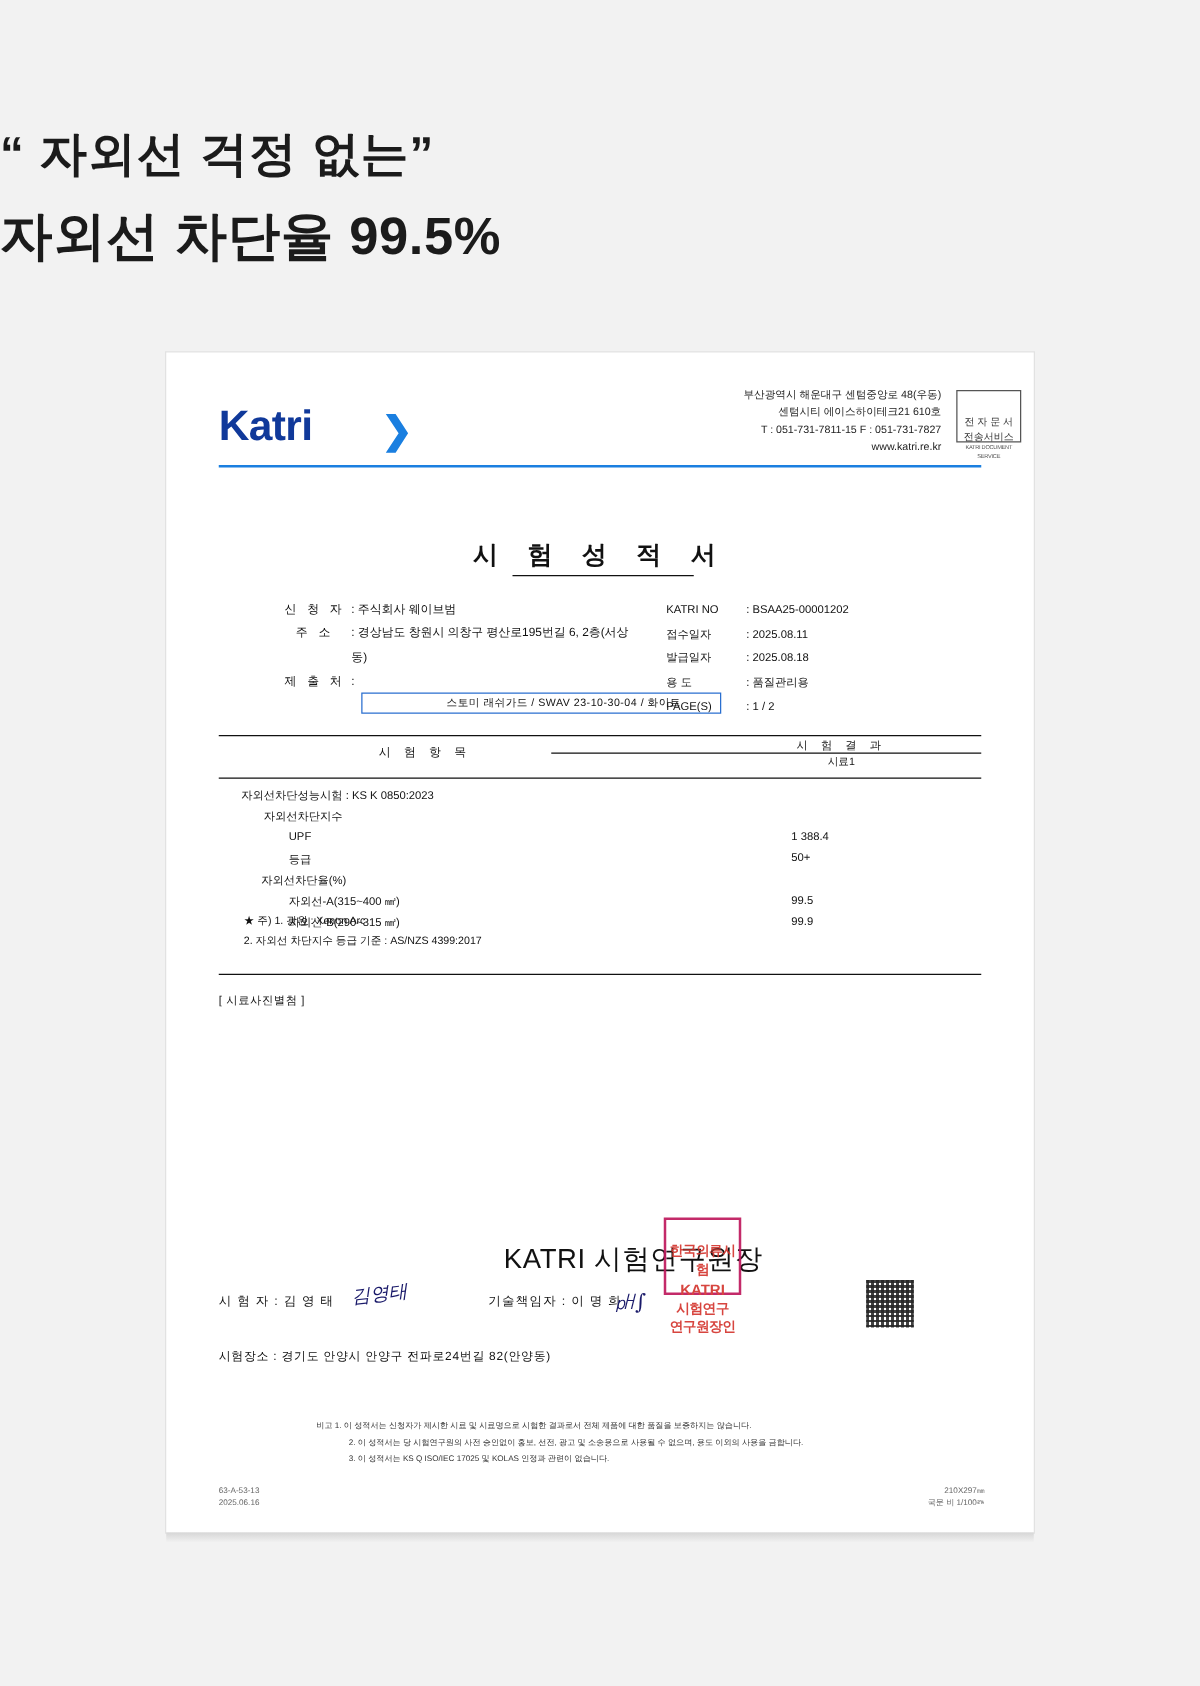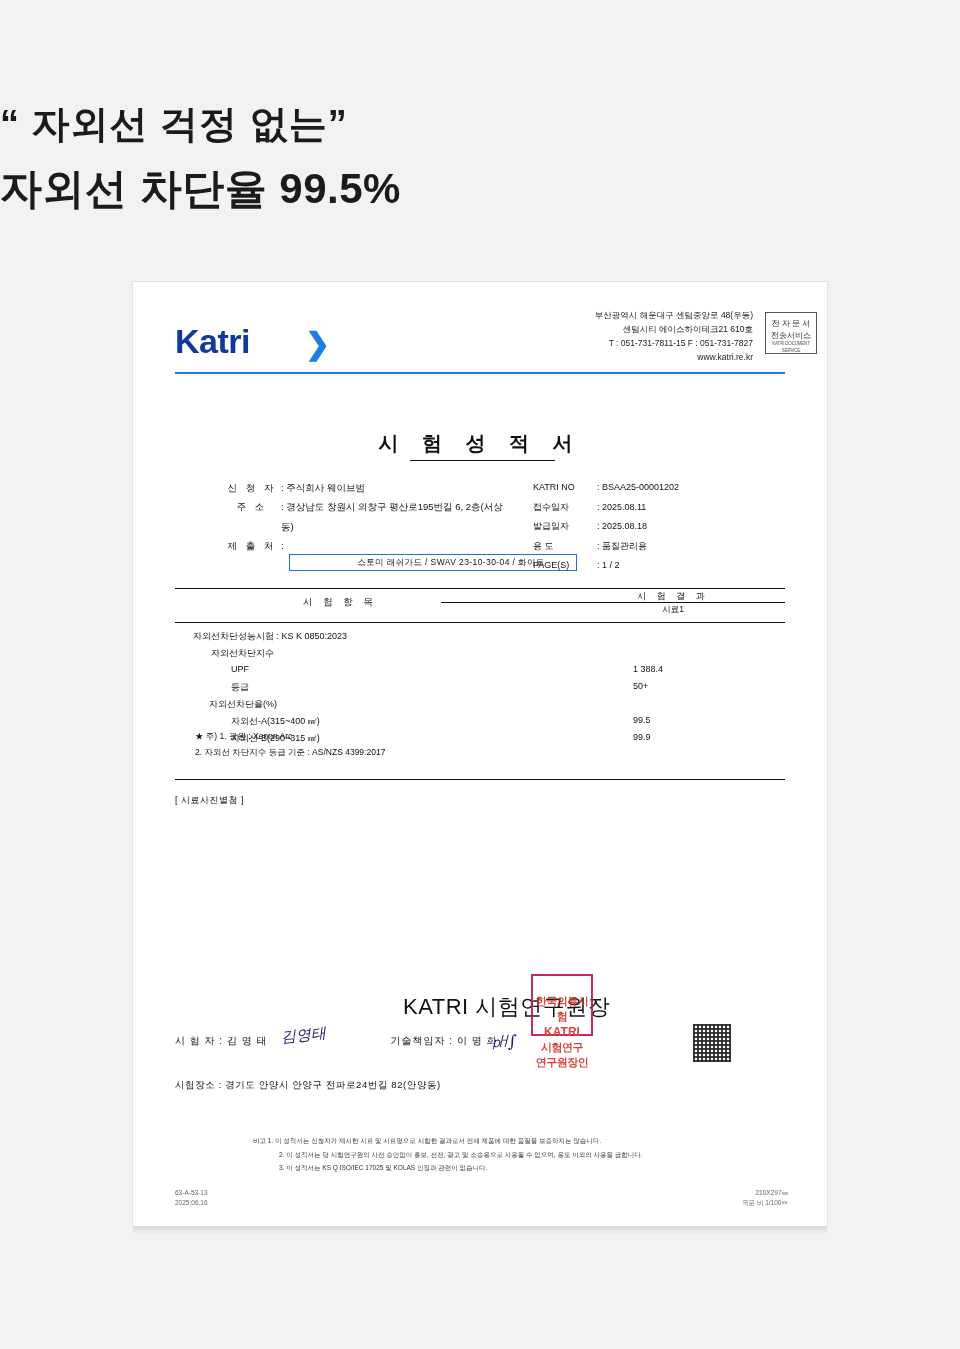--- a/index.html
+++ b/index.html
@@ -82,21 +82,21 @@
     line-height: 1.65;
   }
   .estamp {
     position: absolute;
     top: 30px; left: 632px;
     width: 52px; height: 42px;
     border: 1px solid #555;
     text-align: center;
     font-size: 8px;
     color: #333;
-    padding-top: 5px;
+    padding-top: 19px;
     line-height: 1.45;
   }
   .estamp .tiny { font-size: 4.5px; letter-spacing: -0.2px; color:#555; }
   .rule-blue {
     position: absolute;
     top: 90px; left: 42px;
     width: 610px; height: 2px;
     background: #1a7fe0;
   }
 

